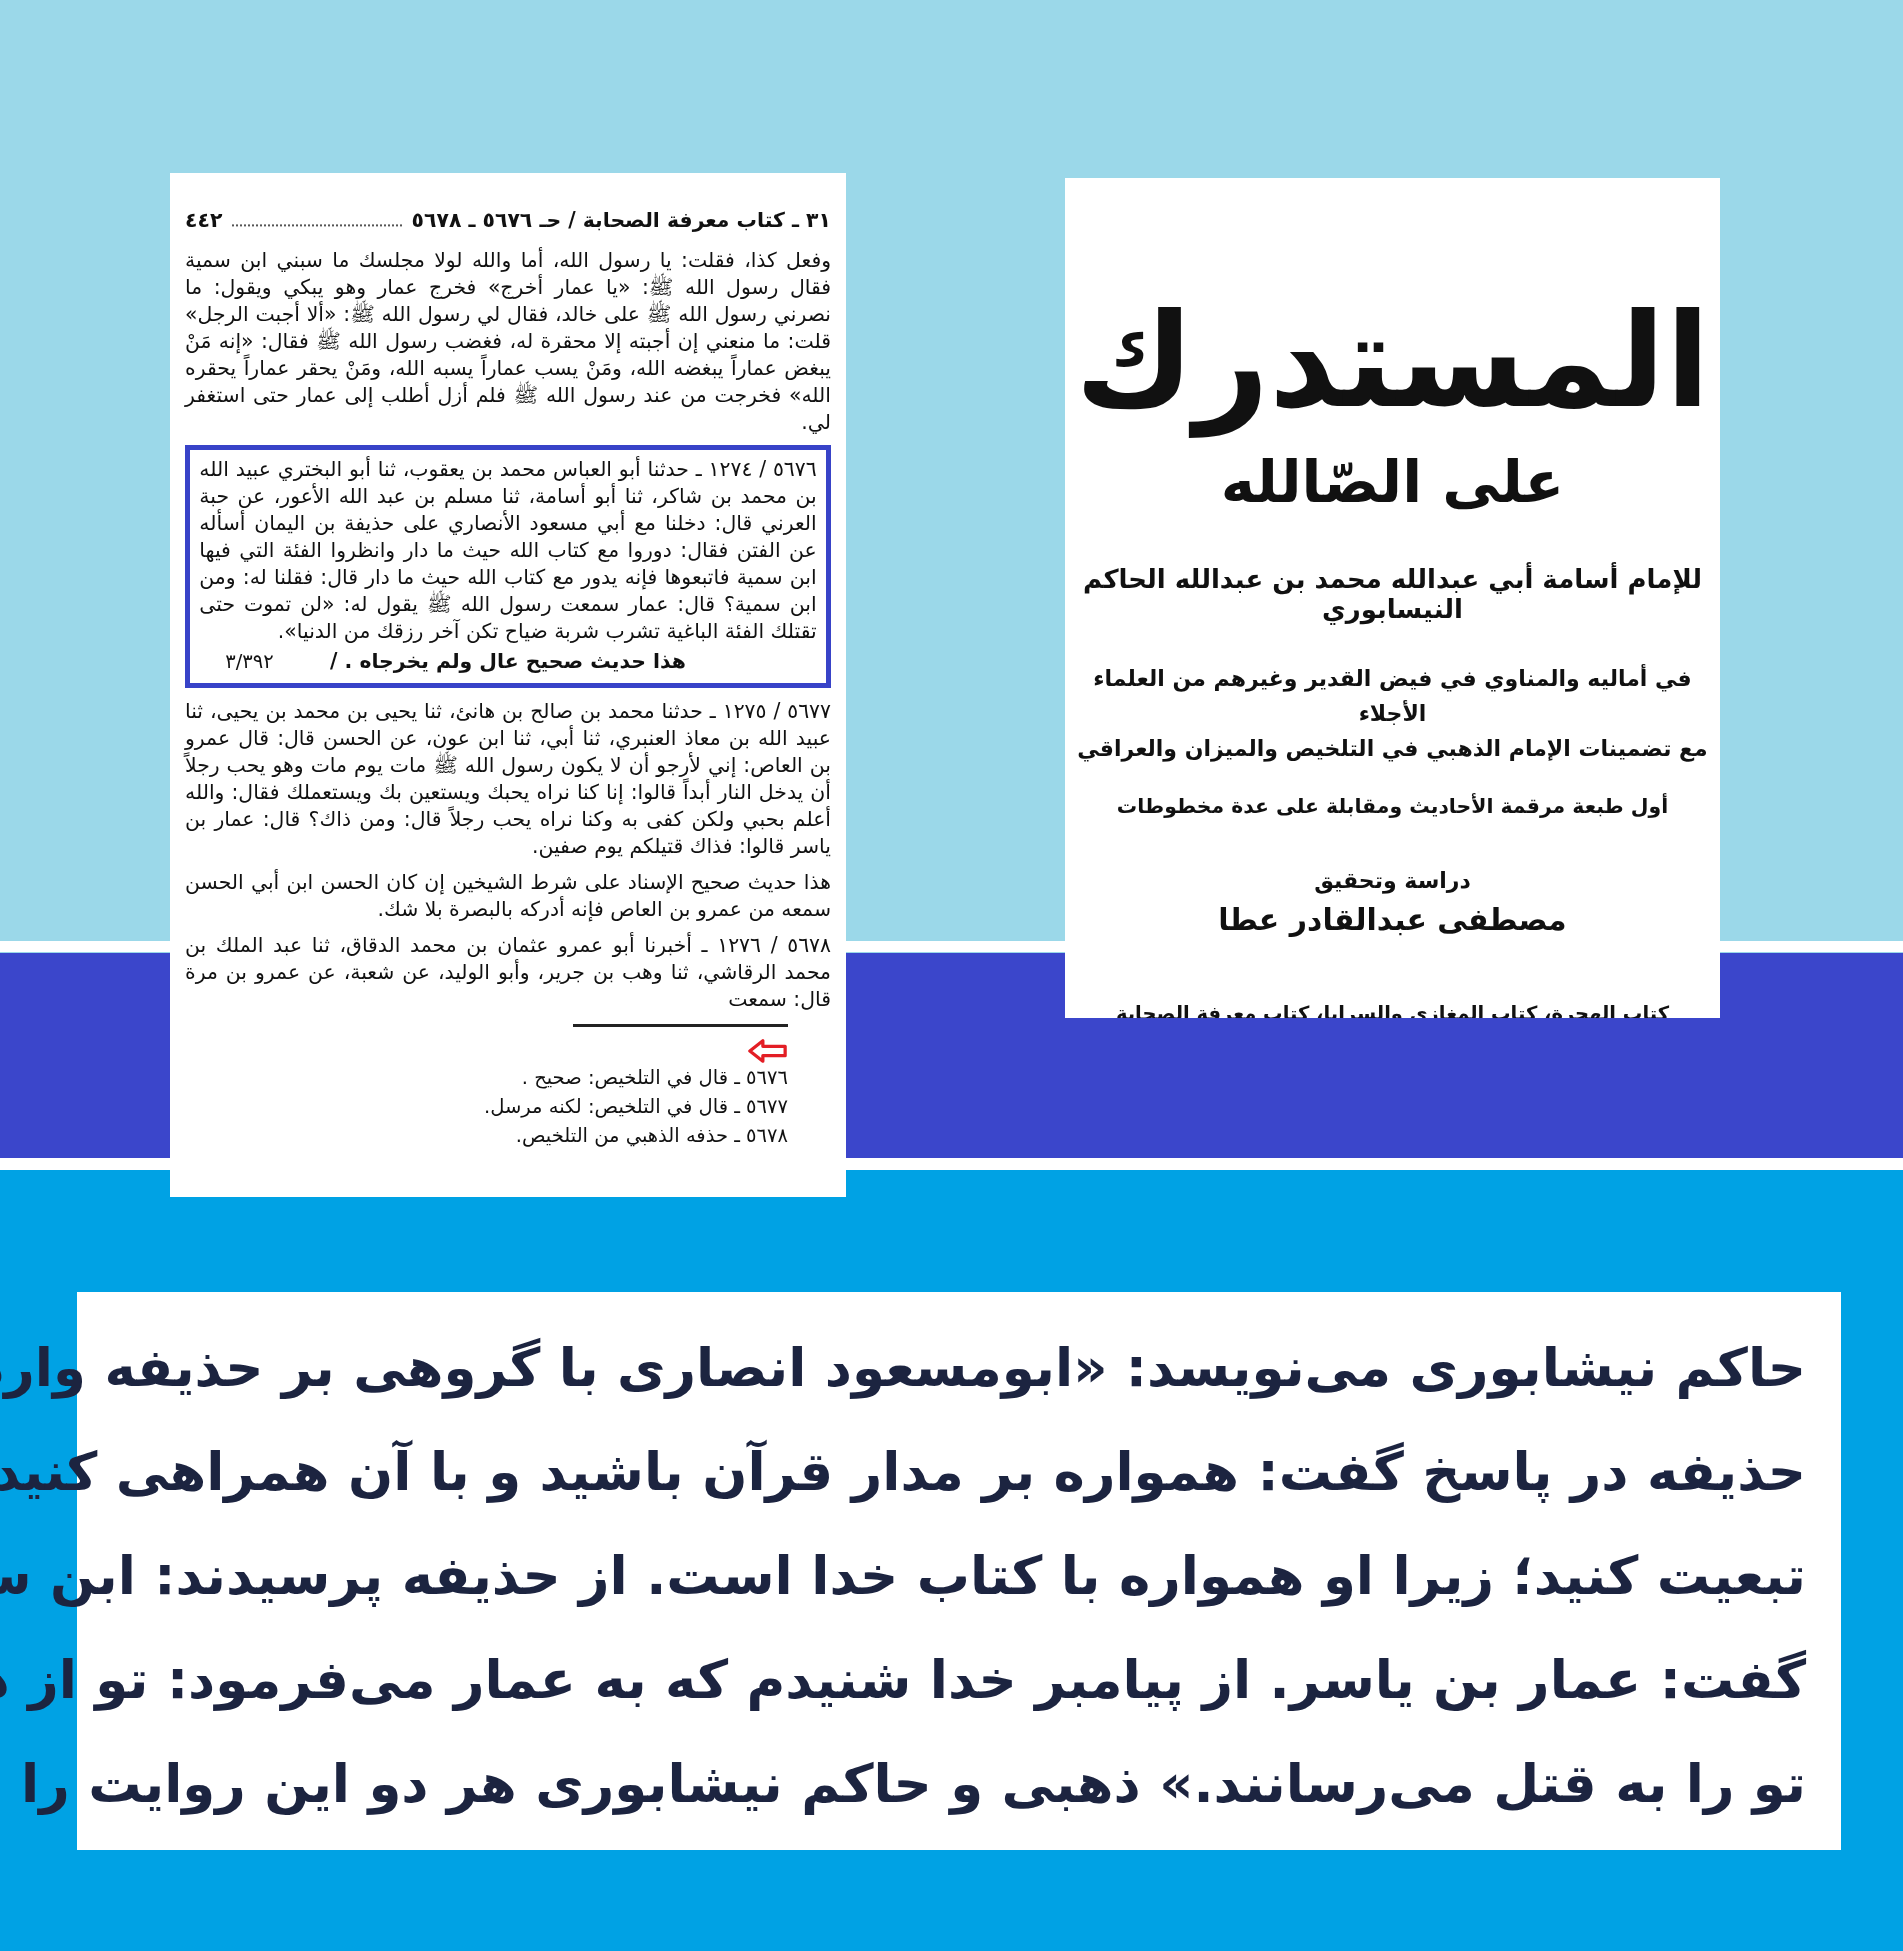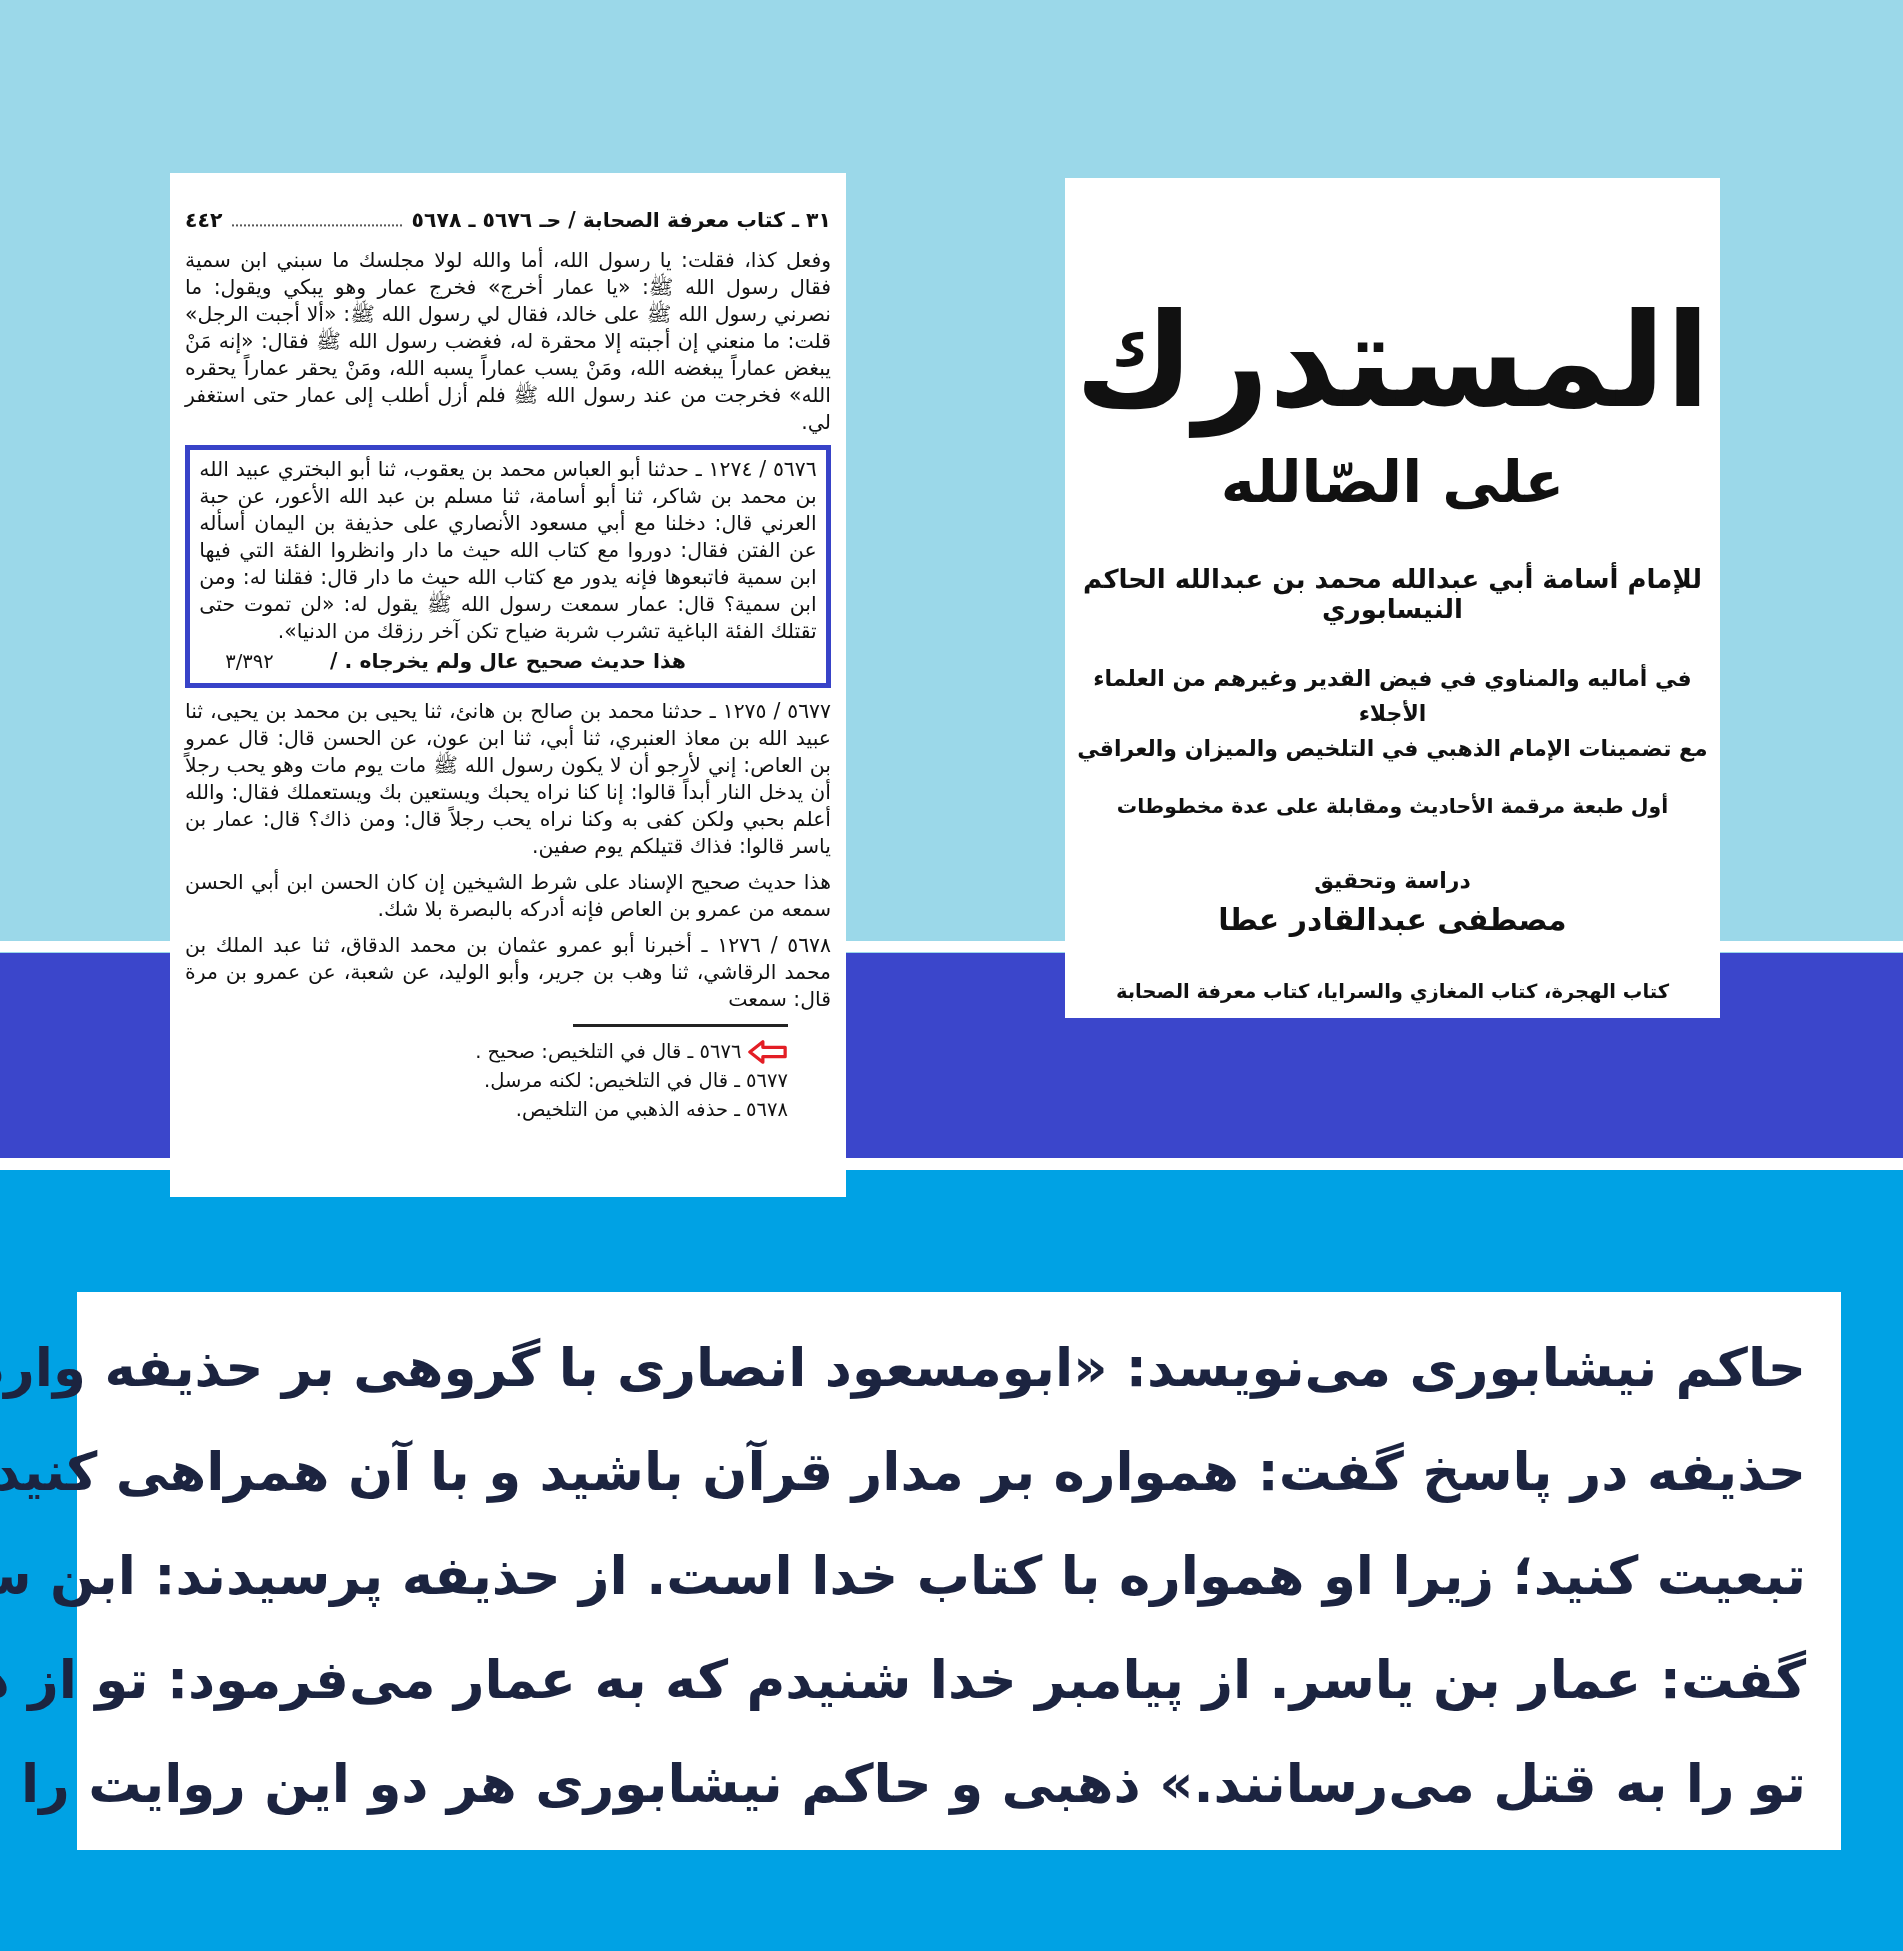--- a/index.html
+++ b/index.html
@@ -31,34 +31,34 @@
   .lp-inner{padding:35px 15px 0 15px;}
   .lp-header{display:flex;align-items:flex-end;font-size:20.4px;font-weight:bold;margin-bottom:15px;}
   .lp-header .leader{flex:1;border-bottom:2.8px dotted #555;margin:0 9.3px;transform:translateY(-5.6px);}
   .arab-para{font-size:20.4px;line-height:27px;text-align:justify;text-align-last:right;margin-bottom:9.3px;}
   .hl-box{border:5.6px solid var(--highlight_box_border);margin:3.7px 0 9.3px 0;padding:5.6px 9.3px 1.9px 9.3px;}
   .grading-row{position:relative;height:33px;margin-top:3.7px;}
   .grading-row .grade{display:block;text-align:center;font-size:20.4px;font-weight:bold;}
   .grading-row .mref{position:absolute;left:26px;top:1.9px;font-size:19.5px;}
   .fn-block{margin-top:11px;}
   .fn-sep{height:0;border-top:3.7px solid #222;width:215px;margin-left:auto;margin-right:43px;margin-bottom:9.3px;}
-  .fn-line{display:flex;justify-content:flex-start;align-items:center;
+  .fn-line{display:flex;flex-direction:column;justify-content:flex-start;align-items:flex-start;
            font-size:19.5px;line-height:29px;margin-right:43px;}
   .fn-text{white-space:nowrap;}
   .fn-arrow{width:41px;height:26px;margin-left:5.6px;position:relative;top:0.9px;flex:0 0 auto;}
 
   
   .rp-title{font-size:130px;font-weight:bold;line-height:1.25;margin-top:102px;letter-spacing:0.9px;}
   .rp-subtitle{font-size:58px;font-weight:bold;margin-top:5.6px;}
   .rp-author{font-size:26px;font-weight:bold;margin-top:48px;}
   .rp-desc{font-size:22px;font-weight:bold;margin-top:37px;line-height:35px;}
   .rp-edition{font-size:20.4px;font-weight:bold;margin-top:28px;}
   .rp-study{font-size:22px;font-weight:bold;margin-top:50px;}
   .rp-editor{font-size:30px;font-weight:bold;margin-top:9.3px;}
-  .rp-contents{font-size:19.5px;font-weight:bold;margin-top:43px;}
+  .rp-contents{font-size:19.5px;font-weight:bold;margin-top:65px;}
   .rp-volume{font-size:43px;font-weight:bold;margin-top:37px;}
   .rp-pub{margin-top:67px;line-height:1.35;font-family:Liberation Serif, serif;}
   .rp-pub-1{font-size:20.4px;font-weight:bold;}
 
   
   .caption-box{
     position:absolute;left:77px;top:1292px;width:1764px;height:558px;
     background:var(--page_bg);direction:rtl;color:var(--persian_text);
     padding:24px 35px 0 41px;
   }

